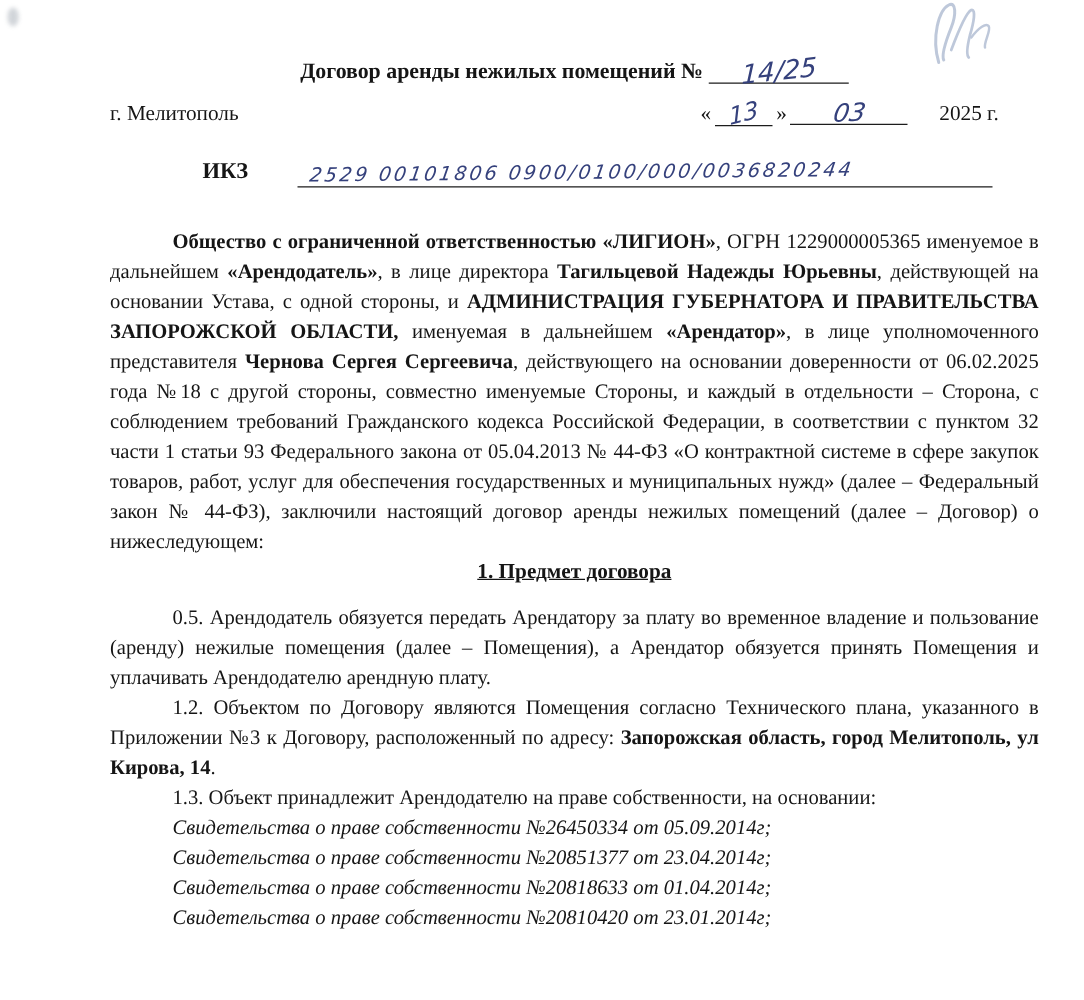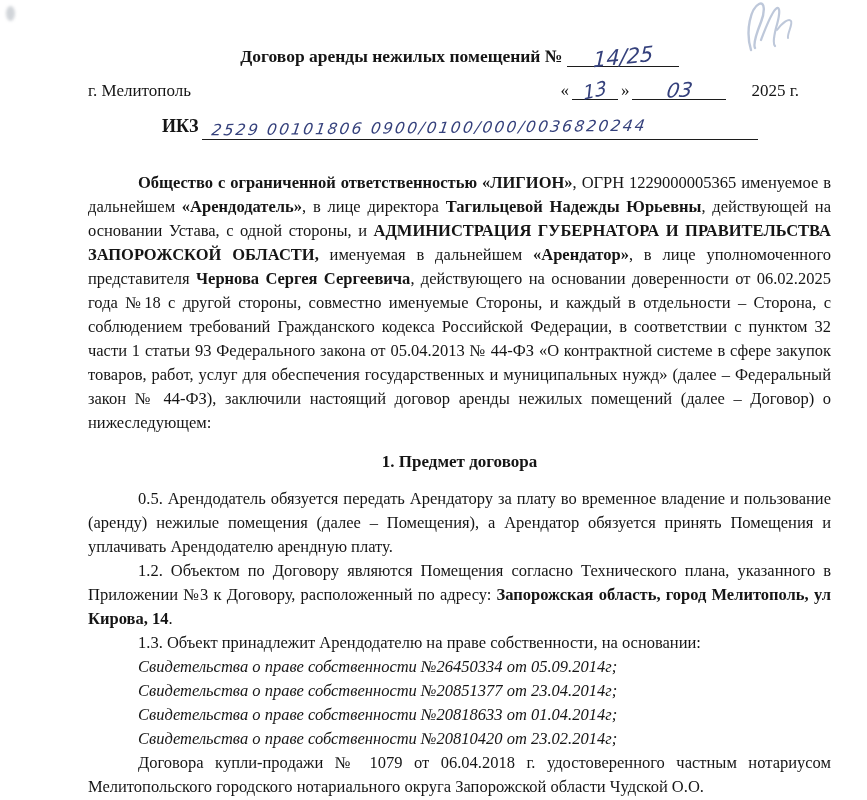--- a/index.html
+++ b/index.html
@@ -78,24 +78,25 @@
     transform: rotate(-14deg) skewX(-10deg);
     position: relative; top: 1px;
   }
   .hw-month {
     font-size: 20px;
     transform: skewX(-12deg) rotate(-3deg);
     position: relative; top: 1px;
   }
   .year-label { margin-left: 22px; }
   .ikz-row {
-    margin-top: 11px;
+    margin-top: 21px;
     padding-left: 74px;
     display: flex;
     align-items: baseline;
+    gap: 36px;
   }
   .ikz-label {
     font-weight: bold;
     font-size: 18px;
   }
   .ikz-line {
     width: 546px;
     border-bottom: 1.9px solid #1c1c1c;
     margin-left: 3px;
     text-align: left;
@@ -113,22 +114,22 @@
   .para {
     text-align: justify;
     text-indent: 50px;
     margin: 0;
   }
   .preamble { margin-top: 31px; }
   .section-heading {
     text-align: center;
     font-weight: bold;
     font-size: 17px;
-    margin-top: 15px;
     margin-bottom: 13px;
+    text-decoration: underline;
   }
   .cert-line {
     padding-left: 50px;
     text-align: left;
     font-style: italic;
   }
   .bold { font-weight: bold; }
 </style>
 </head>
 <body>
@@ -170,17 +171,16 @@
 
   <p class="para">0.5. Арендодатель обязуется передать Арендатору за плату во временное владение и пользование (аренду) нежилые помещения (далее – Помещения), а Арендатор обязуется принять Помещения и уплачивать Арендодателю арендную плату.</p>
 
   <p class="para"><span>1.2. Объектом по Договору являются Помещения согласно Технического плана, указанного в Приложении №3 к Договору, расположенный по адресу: </span><span class="bold">Запорожская область, город Мелитополь, ул Кирова, 14</span><span>.</span></p>
 
   <p class="para">1.3. Объект принадлежит Арендодателю на праве собственности, на основании:</p>
 
   <div class="cert-line">Свидетельства о праве собственности №26450334 от 05.09.2014г;</div>
   <div class="cert-line">Свидетельства о праве собственности №20851377 от 23.04.2014г;</div>
   <div class="cert-line">Свидетельства о праве собственности №20818633 от 01.04.2014г;</div>
-  <div class="cert-line">Свидетельства о праве собственности №20810420 от 23.02.2014г;</div>
+  <div class="cert-line">Свидетельства о праве собственности №20810420 от 23.01.2014г;</div>
 
-  <p class="para">Договора купли-продажи № 1079 от 06.04.2018 г. удостоверенного частным нотариусом Мелитопольского городского нотариального округа Запорожской области Чудской О.О.</p>
 
 </div>
 
 </body></html>

